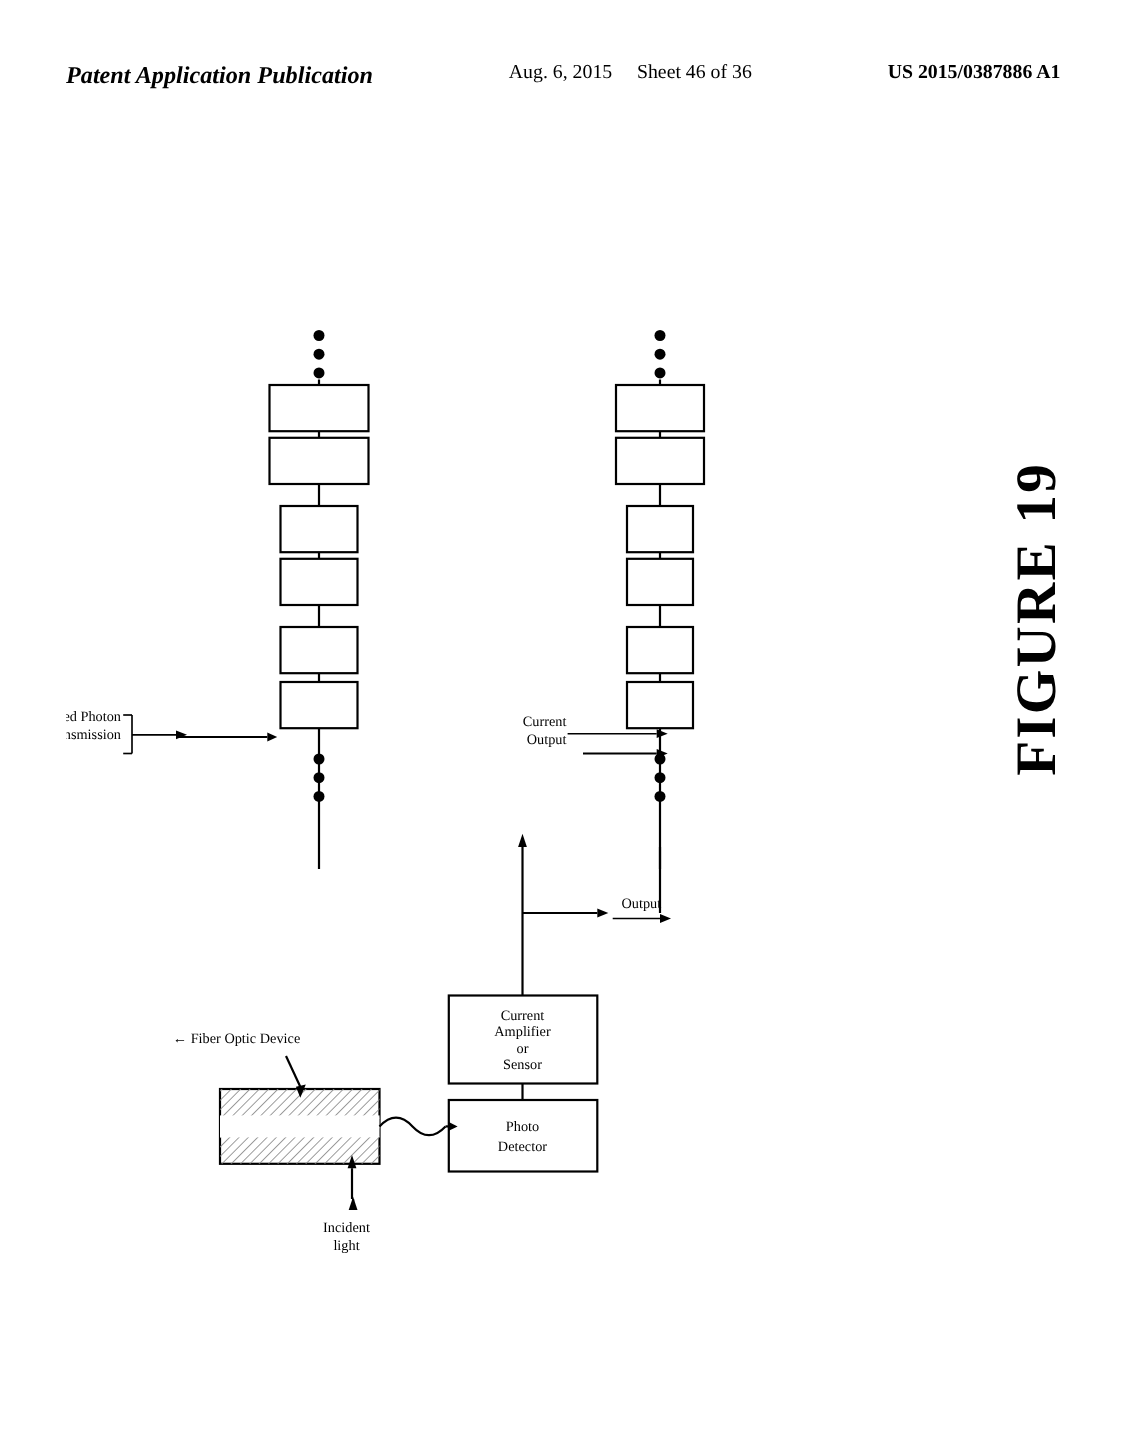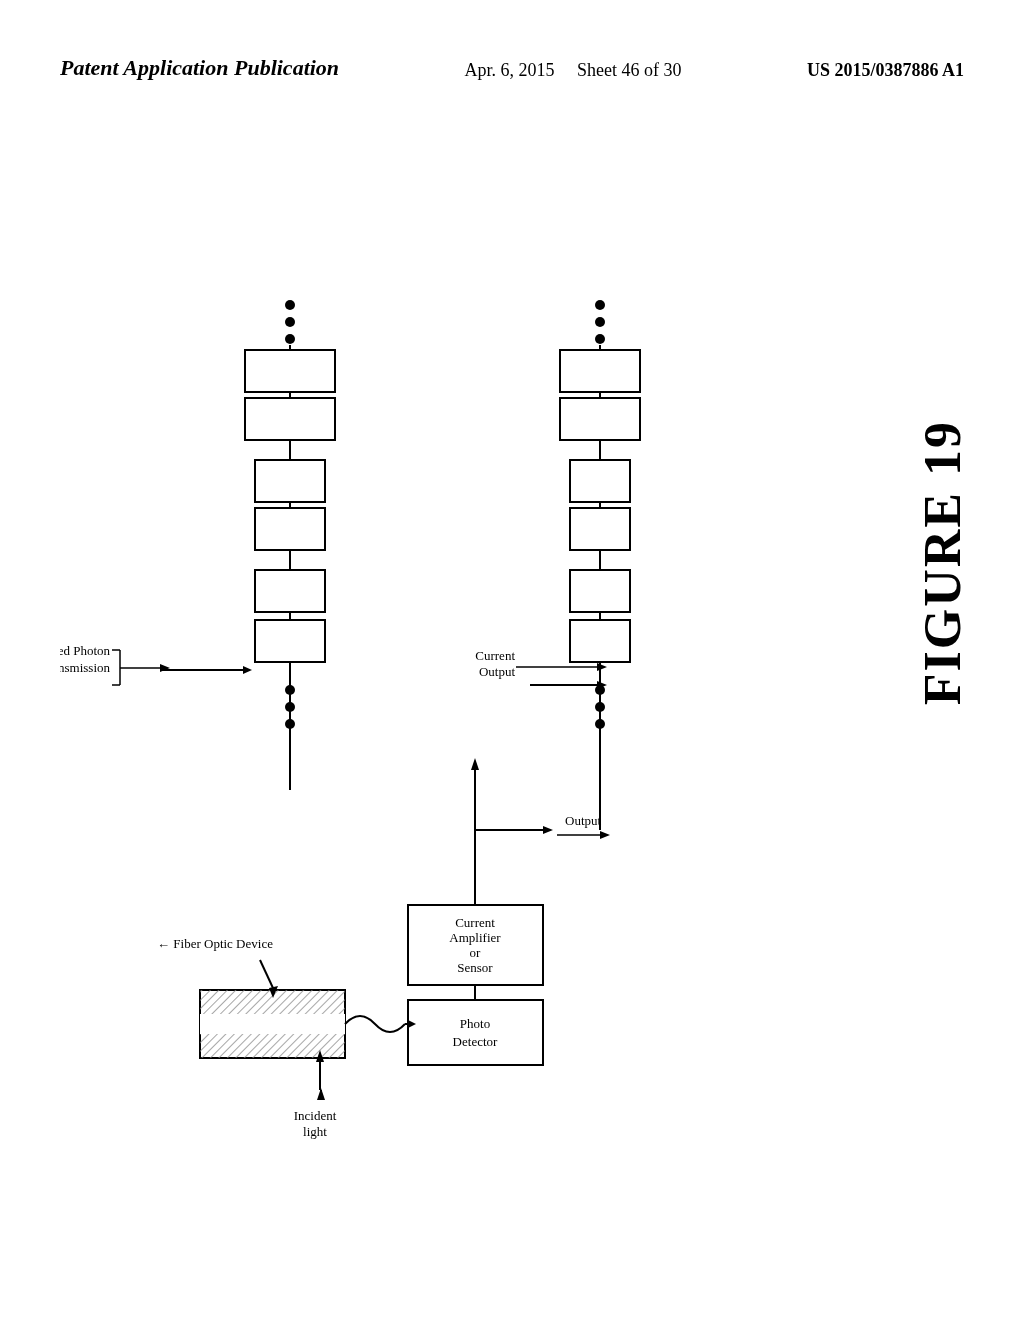--- a/index.html
+++ b/index.html
@@ -8,21 +8,21 @@
       height: 1320px;
       background: #ffffff;
       font-family: 'Times New Roman', Times, serif;
       overflow: hidden;
       position: relative;
     }
 
     .page-header {
       display: flex;
       justify-content: space-between;
-      align-items: flex-end;
+      align-items: flex-start;
       padding: 55px 60px 0 60px;
       font-family: Liberation Serif, serif;
     }
 
     .header-left {
       font-size: 22px;
       font-weight: bold;
       font-style: italic;
     }
 
@@ -47,22 +47,22 @@
       transform: rotate(180deg);
       letter-spacing: 2px;
     }
   </style>
 </head>
 <body>
 
 <div class="page-header">
   <div class="header-left">Patent Application Publication</div>
   <div class="header-center">
-    <span>Apr. 6, 2015</span>&nbsp;&nbsp;&nbsp;&nbsp;
-    <span>Sheet 46 of 30</span>
+    <span>Aug. 6, 2015</span>&nbsp;&nbsp;&nbsp;&nbsp;
+    <span>Sheet 46 of 36</span>
   </div>
   <div class="header-right">US 2015/0387886 A1</div>
 </div>
 
 <div class="figure-label">FIGURE 19</div>
 
 <svg style="position:absolute; top:130px; left:60px; width:880px; height:1150px;">
 
   <circle cx="230" cy="175" r="5" fill="#000"></circle>
   <circle cx="230" cy="192" r="5" fill="#000"></circle>

